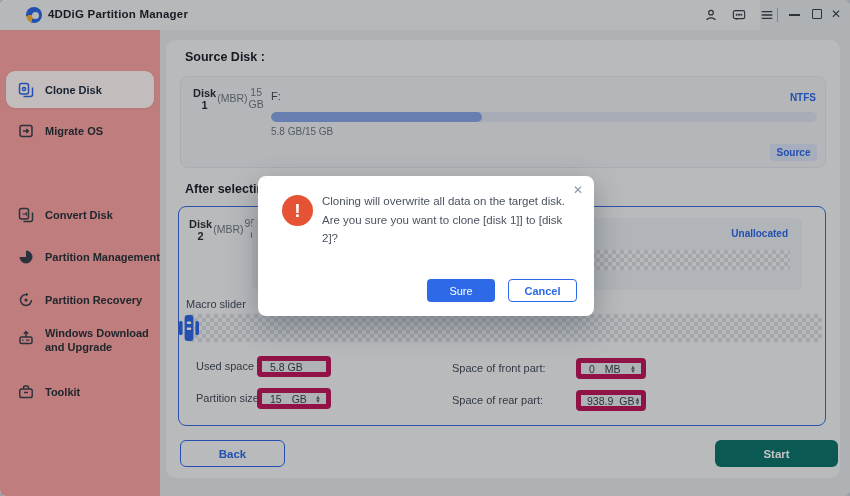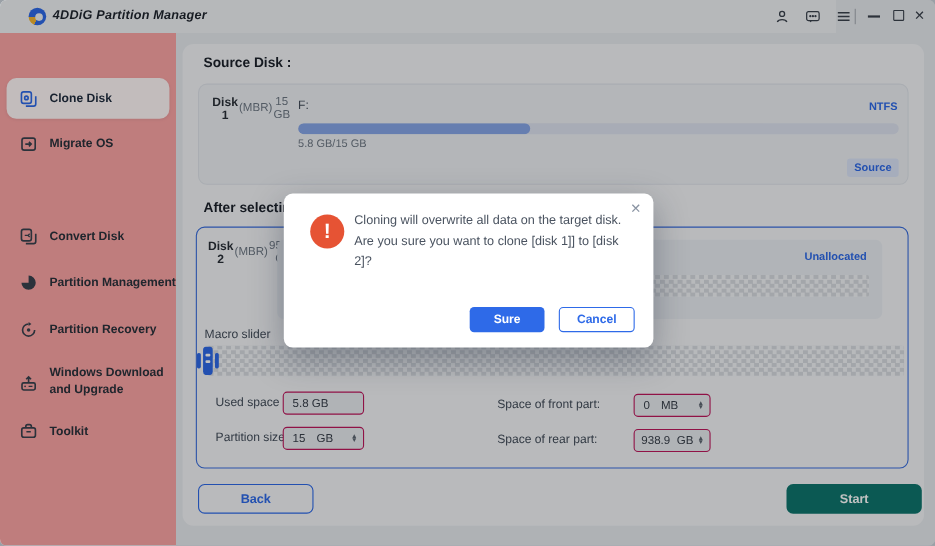--- a/index.html
+++ b/index.html
@@ -1,20 +1,20 @@
 <!DOCTYPE html>
 <html><head>
 <meta charset="utf-8">
 <style>
   html,body{margin:0;padding:0;background:#9aa0a6;}
   *{box-sizing:border-box;font-family:"Liberation Sans","DejaVu Sans",sans-serif;}
   .window{position:relative;width:850px;height:496px;background:#e7eaee;overflow:hidden;border-radius:6px;}
 
   
-  .titlebar{position:absolute;left:0;top:0;width:760px;height:30px;background:#f0f2f5;display:flex;align-items:center;font-style:italic;}
+  .titlebar{position:absolute;left:0;top:0;width:760px;height:30px;background:#f0f2f5;display:flex;align-items:center;}
   .logo{position:absolute;left:26px;top:7px;width:16px;height:16px;border-radius:50%;
         background:conic-gradient(#2e6ae8 0 200deg,#f2b532 200deg 265deg,#2e6ae8 265deg 360deg);}
   .logo::after{content:"";position:absolute;left:6px;top:5px;width:7px;height:7px;border-radius:50%;background:#f0f2f5;}
   .app-title{position:absolute;left:48px;top:8px;font-size:11.5px;font-weight:700;color:#1f252e;letter-spacing:.2px;}
   .tb-ic{position:absolute;top:7px;width:18px;height:16px;color:#3a424d;cursor:pointer;}
   .tb-sep{position:absolute;left:777px;top:8px;width:1px;height:14px;background:#a9aeb5;}
   .ctl-min{position:absolute;left:789px;top:14px;width:11px;height:2px;background:#3a424d;}
   .ctl-max{position:absolute;left:812px;top:9px;width:10px;height:10px;border:1.6px solid #3a424d;border-radius:1px;}
   .ctl-x{position:absolute;left:831px;top:7px;font-size:12px;font-weight:700;color:#3a424d;}
 
@@ -45,40 +45,40 @@
   .tgt-inner{position:absolute;left:252px;top:218px;width:550px;height:72px;background:#e9edf2;border-radius:6px;}
   .unalloc{position:absolute;right:14px;top:10px;font-size:10px;font-weight:700;color:#2e6ae8;}
   .hatch{background:#f1f3f6;background-image:conic-gradient(#d6dae0 25%,transparent 25% 50%,#d6dae0 50% 75%,transparent 75%);background-size:8px 8px;}
   .inner-bar{position:absolute;left:12px;top:32px;width:526px;height:20px;border-radius:2px;}
   .macro-lbl{position:absolute;left:186px;top:298px;font-size:11px;color:#434d5a;}
   .macro-bar{position:absolute;left:186px;top:314px;width:636px;height:28px;border-radius:2px;}
   .macro-handle{position:absolute;left:179px;top:315px;width:20px;height:26px;cursor:ew-resize;}
 
   .fld-lbl{position:absolute;font-size:11px;color:#434d5a;}
   .fld-lbl.r{width:118px;text-align:left;}
-  .fld-box{position:absolute;height:21px;background:#e8ebef;border:1px solid #be185d;border-radius:4px;
+  .fld-box{position:absolute;height:21px;background:#e8ebef;border:5px solid #be185d;border-radius:4px;
            display:flex;align-items:center;padding:0 5px 0 8px;font-size:10.5px;color:#39414c;}
   .fld-box .unit{margin-left:10px;}
   .stepper{margin-left:auto;display:flex;flex-direction:column;line-height:4px;font-size:6px;color:#5d6672;cursor:pointer;}
 
   .btn-back{position:absolute;left:180px;top:440px;width:105px;height:27px;border:1.5px solid #2e6ae8;border-radius:6px;
             background:#f3f5f8;color:#2e6ae8;font-size:11.5px;font-weight:700;display:flex;align-items:center;justify-content:center;cursor:pointer;}
   .btn-start{position:absolute;left:715px;top:440px;width:123px;height:27px;border-radius:6px;background:#0f766e;
              color:#fff;font-size:11.5px;font-weight:700;display:flex;align-items:center;justify-content:center;cursor:pointer;}
 
   
   .overlay{position:absolute;left:0;top:0;width:850px;height:496px;background:rgba(0,0,0,.24);z-index:40;}
   .dialog{position:absolute;left:258px;top:176px;width:336px;height:140px;background:#fff;border-radius:8px;z-index:50;
           box-shadow:0 10px 30px rgba(30,40,60,.35);}
   .dlg-close{position:absolute;right:11px;top:7px;font-size:12px;color:#8a94a3;cursor:pointer;}
   .warn-ic{position:absolute;left:24px;top:19px;width:31px;height:31px;border-radius:50%;background:#e65334;
            color:#fff;font-size:19px;font-weight:700;display:flex;align-items:center;justify-content:center;}
   .dlg-msg{position:absolute;left:64px;top:16px;width:254px;font-size:11.5px;line-height:1.62;color:#4a5360;}
   .dlg-sure{position:absolute;left:169px;top:103px;width:68px;height:23px;background:#2e6ae8;border-radius:4px;
-            color:#fff;font-size:11px;font-weight:700;display:flex;align-items:center;justify-content:center;cursor:pointer;}
+            color:#fff;font-size:11px;font-weight:400;display:flex;align-items:center;justify-content:center;cursor:pointer;}
   .dlg-cancel{position:absolute;left:250px;top:103px;width:69px;height:23px;background:#fff;border:1.5px solid #2e6ae8;border-radius:4px;
             color:#2e6ae8;font-size:11px;font-weight:700;display:flex;align-items:center;justify-content:center;cursor:pointer;}
 </style>
 </head>
 <body>
 
 <div class="window">
 
   <div class="titlebar">
     <div class="logo"></div>
@@ -142,21 +142,21 @@
 
     <div class="side-item" style="top:253px;height:34px">
       <svg width="16" height="16" viewBox="0 0 16 16" fill="none" stroke="currentColor" stroke-width="1.5">
           <path d="M13.5 8A5.5 5.5 0 1 1 8 2.5"></path>
           <path d="M8 .7l2.6 1.8L8 4.3z" fill="currentColor" stroke="none"></path>
           <circle cx="8" cy="8" r="1.6" fill="currentColor" stroke="none"></circle>
         </svg>
       <span class="lbl">Partition Recovery</span>
     </div>
 
-    <div class="side-item" style="top:293px;height:44px;align-items:center;padding-top:3px;padding-right:10px">
+    <div class="side-item" style="top:293px;height:44px;align-items:flex-start;padding-top:3px;padding-right:10px">
       <svg width="16" height="16" viewBox="0 0 16 16" fill="none" stroke="currentColor" stroke-width="1.5" style="margin-top:4px">
           <rect x="2" y="7" width="12" height="6.5" rx="1.5"></rect>
           <path d="M8 7V1.8M5.8 3.8L8 1.6l2.2 2.2"></path>
           <circle cx="4.8" cy="10.2" r=".8" fill="currentColor" stroke="none"></circle>
           <path d="M8 10.2h3.5" stroke-width="1.2"></path>
         </svg>
       <span class="lbl">Windows Download and Upgrade</span>
     </div>
 
     <div class="side-item" style="top:345px;height:34px">

